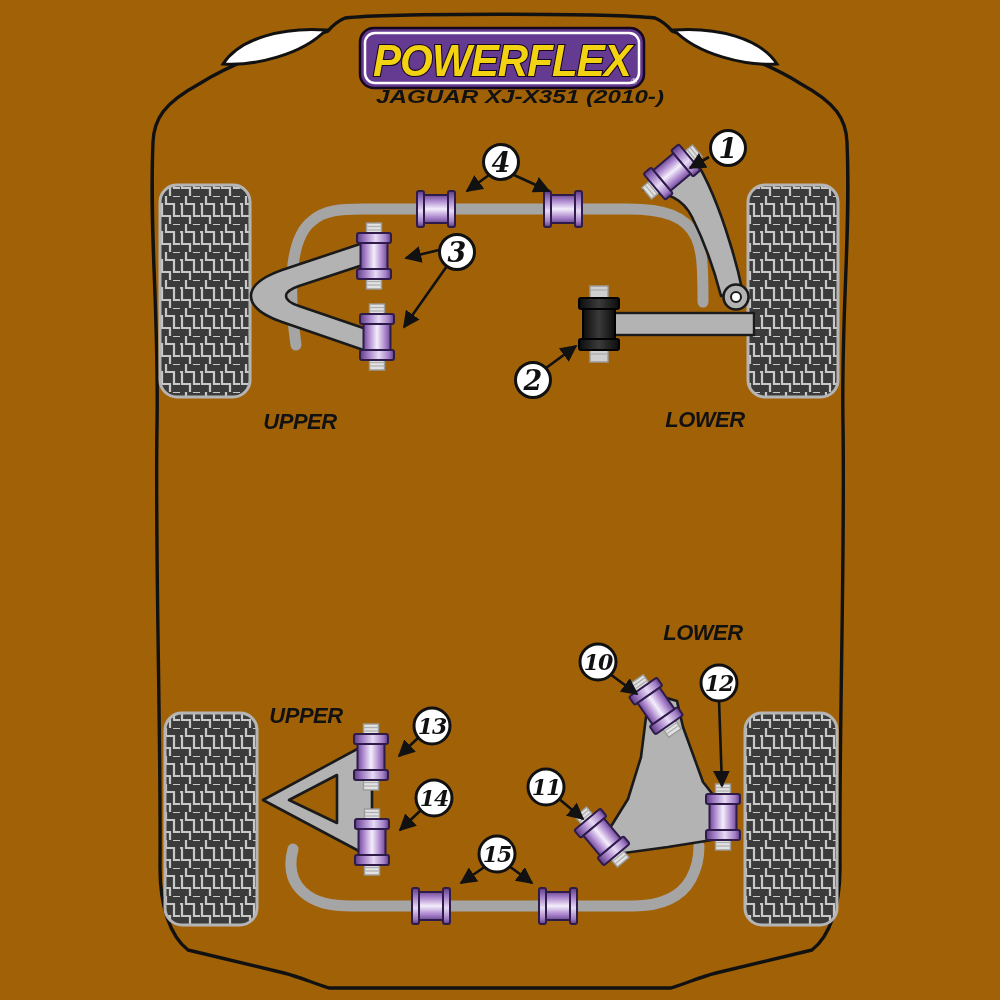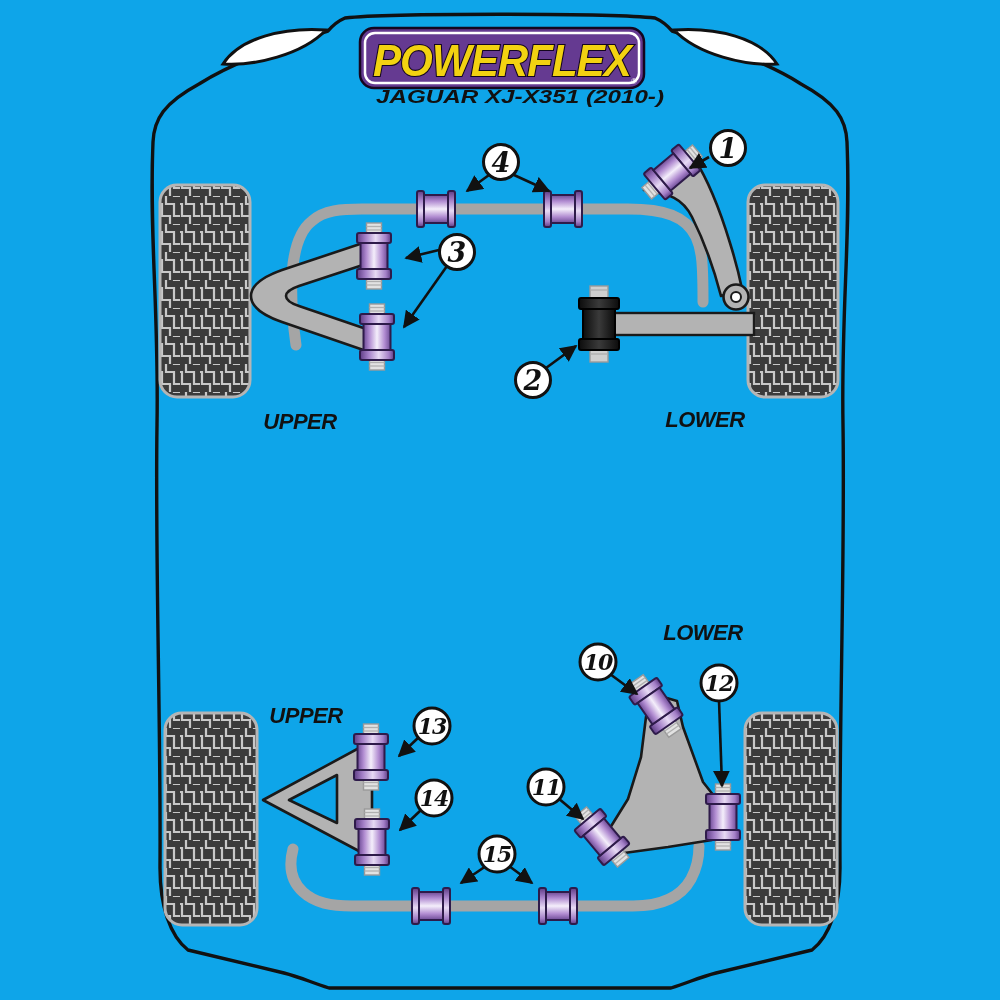--- a/index.html
+++ b/index.html
@@ -1,16 +1,16 @@
 <!DOCTYPE html>
 <html><head>
 <meta charset="utf-8">
 <style>
   html,body{margin:0;padding:0;background:#ffffff;}
-  .stage{width:1000px;height:1000px;position:relative;background:#0ea5e9;
+  .stage{width:1000px;height:1000px;position:relative;background:#a16207;
          font-family:"Liberation Sans", sans-serif;}
   svg{display:block;}
   text{user-select:none;}
   .section-label{font-family:"Liberation Sans",sans-serif;font-weight:bold;font-style:italic;
                  font-size:22px;fill:#111;letter-spacing:-0.5px;}
   .callout-num{font-family:"DejaVu Serif",serif;font-weight:bold;font-style:italic;fill:#111;}
   .n1{font-size:27px;} .n2{font-size:22px;letter-spacing:-1px;}
   .brand-text{font-family:"Liberation Sans",sans-serif;font-weight:bold;font-style:italic;
               fill:#f2d211;stroke:#14061f;stroke-width:2.2px;paint-order:stroke;letter-spacing:-1px;}
   .reg-text{font-family:"Liberation Sans",sans-serif;font-size:8px;fill:#ffffff;}

